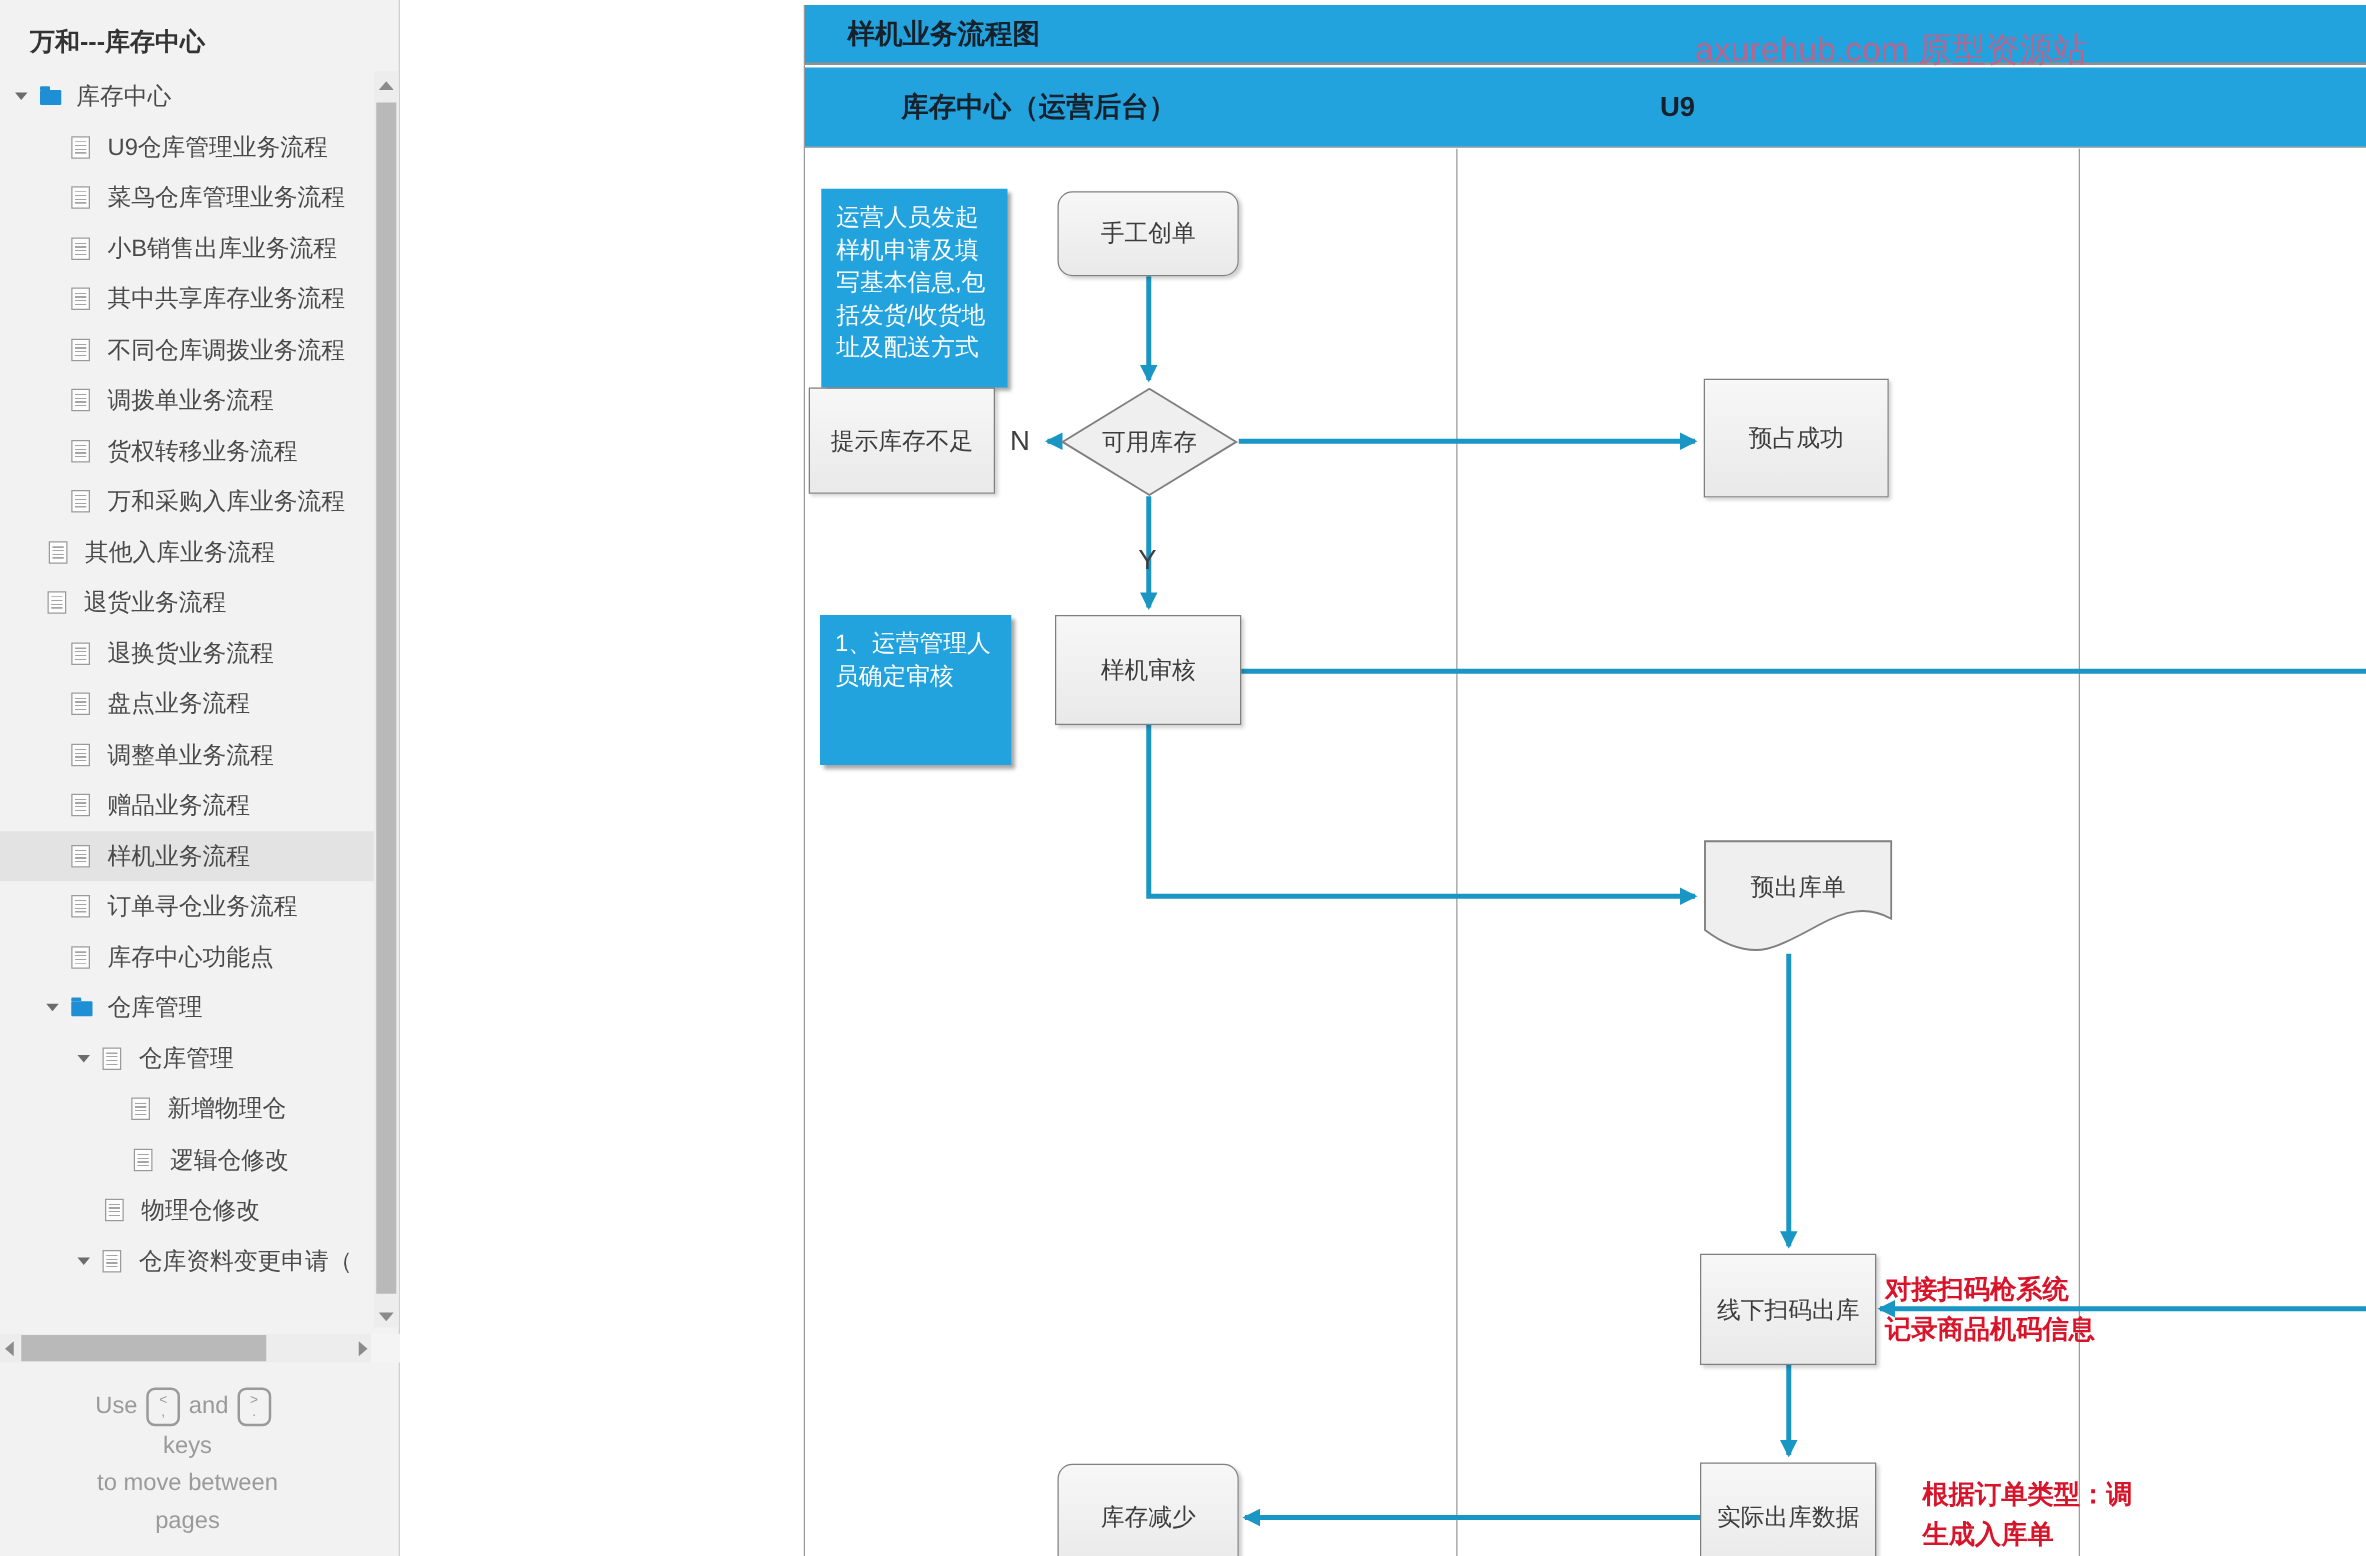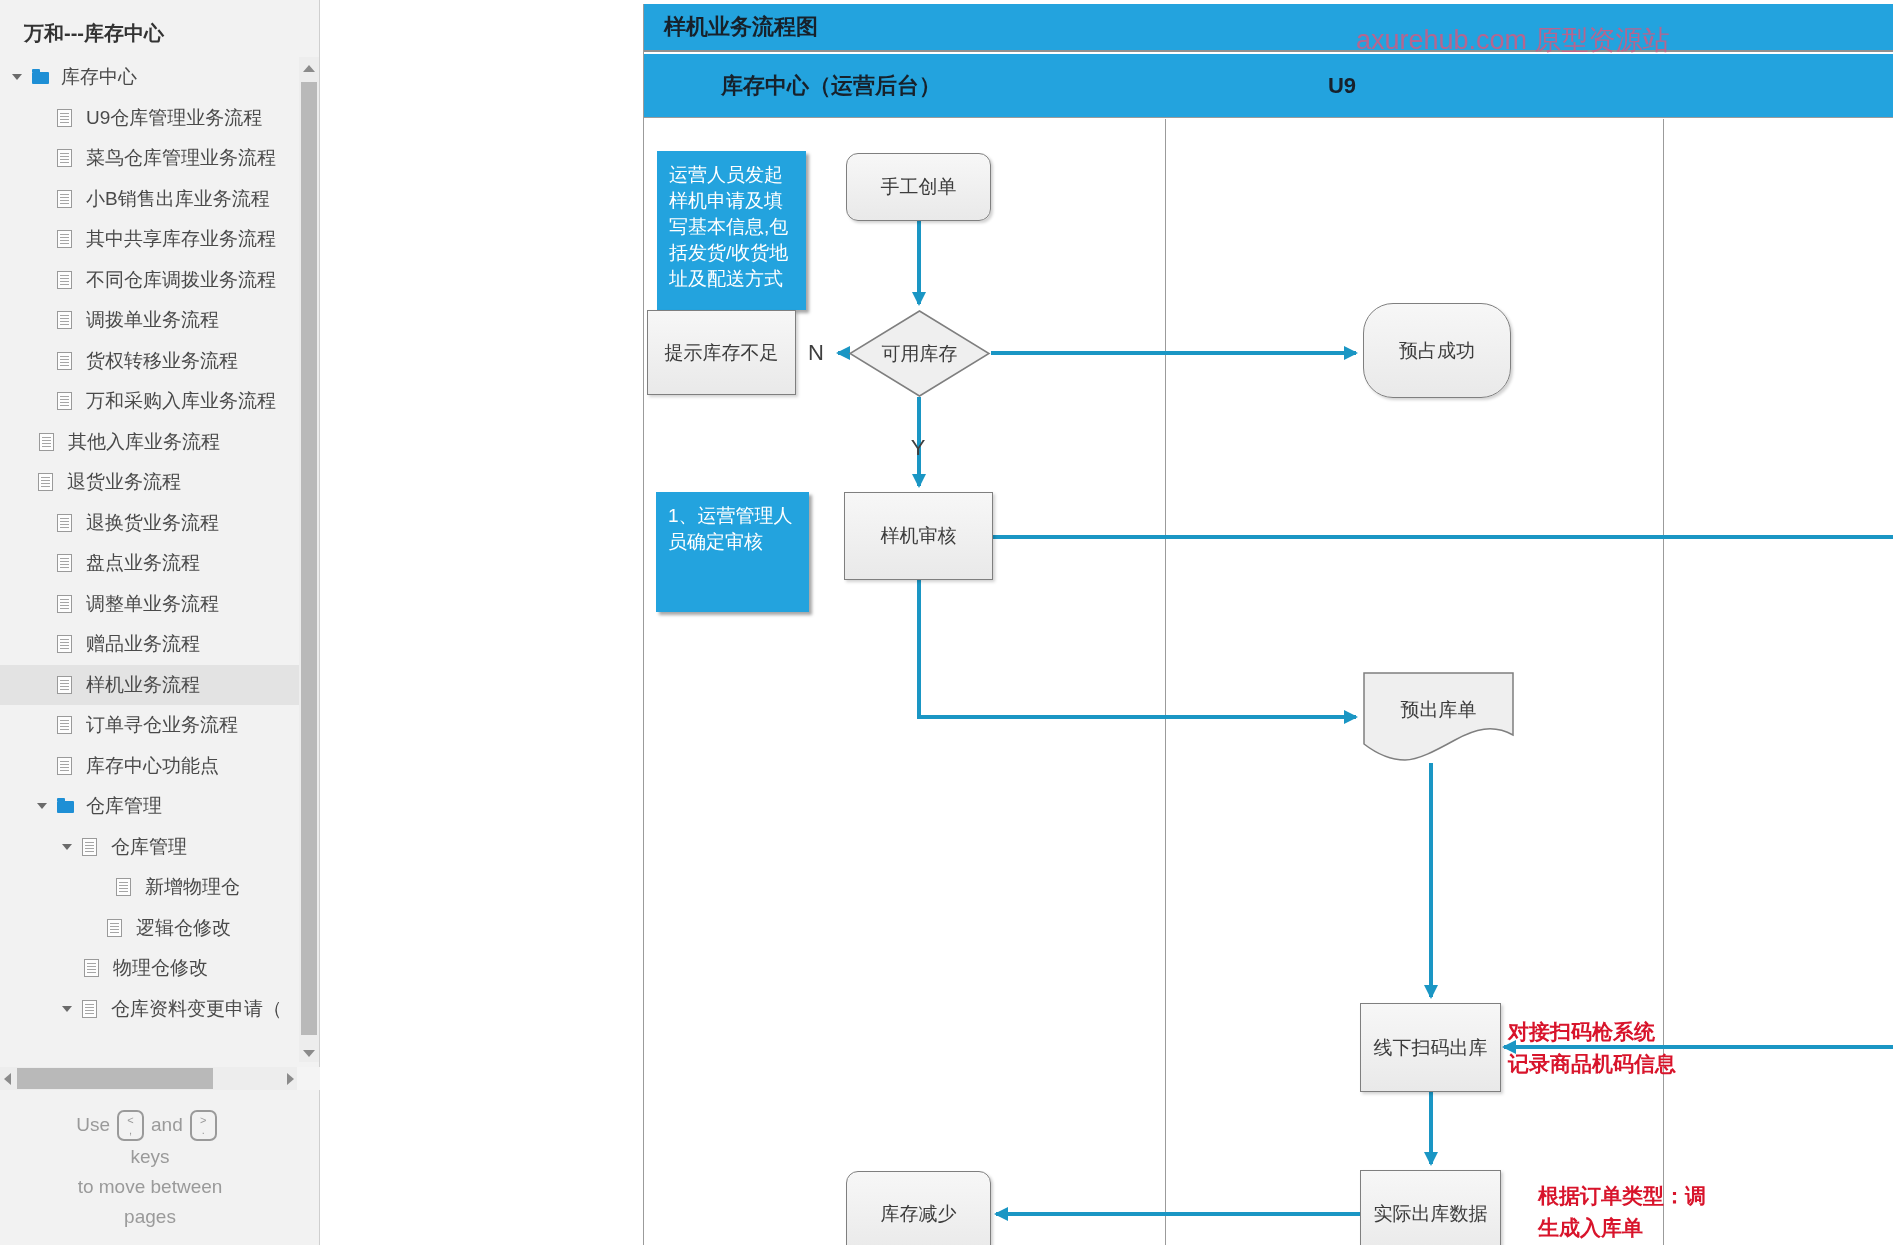--- a/index.html
+++ b/index.html
@@ -66,21 +66,21 @@
     width:27px;height:31px;border:2px solid #9a9a9a;border-radius:7px;
     font-size:11px;line-height:10px;color:#9a9a9a;margin:0 7px;box-sizing:border-box;
   }
   
   .flow{
     position:absolute;left:643px;top:4px;width:1250px;height:1241px;
     border-left:1px solid #9b9b9b;box-sizing:content-box;overflow:hidden;
   }
   .band-title{
     position:absolute;left:0;top:0;right:0;height:48px;background:#23A3DE;
-    border-bottom:2px solid #8f8f8f;display:flex;align-items:center;padding-left:20px;
+    border-bottom:2px solid #8f8f8f;display:flex;align-items:center;padding-left:34px;
     font-size:22px;font-weight:bold;color:#17212b;box-sizing:border-box;
   }
   .band-lanes{
     position:absolute;left:0;top:50px;right:0;height:64px;background:#23A3DE;
     border-bottom:1px solid #9b9b9b;box-sizing:border-box;
   }
   .lane-label{
     position:absolute;top:50%;transform:translate(-50%,-50%);
     font-size:22px;font-weight:bold;color:#17212b;white-space:nowrap;
   }
@@ -255,21 +255,21 @@
         </span>
     <span class="tlabel">仓库管理</span>
   </div>
       <div class="tree-row" style="padding-left: 60px;">
     <span class="caret"></span>
     <span class="ticon">
           <span class="glyph icon-page"></span>
         </span>
     <span class="tlabel">仓库管理</span>
   </div>
-      <div class="tree-row" style="padding-left: 51px; margin-left: 43px;">
+      <div class="tree-row" style="padding-left: 83px;">
     <span class="caret hidden-caret"></span>
     <span class="ticon">
           <span class="glyph icon-page"></span>
         </span>
     <span class="tlabel">新增物理仓</span>
   </div>
       <div class="tree-row" style="padding-left: 85px;">
     <span class="caret hidden-caret"></span>
     <span class="ticon">
           <span class="glyph icon-page"></span>
@@ -370,21 +370,21 @@
       <polygon points="71.5,1 141,43.5 71.5,86 2,43.5" fill="#efefef" stroke="#7f7f7f" stroke-width="1.5"></polygon>
     </svg>
     <span class="shape-label">可用库存</span>
   </div>
 
   <div class="branch-label" style="left:157px;top:336px;">N</div>
   <div class="branch-label" style="left:259px;top:431px;">Y</div>
 
   <div class="box" style="left:200px;top:488px;width:149px;height:88px;">样机审核</div>
 
-  <div class="box" style="left:719px;top:299px;width:148px;height:95px;border-radius:30px;">预占成功</div>
+  <div class="box" style="left:719px;top:299px;width:148px;height:95px;">预占成功</div>
 
   <div class="shape-wrap doc" style="left:719px;top:668px;width:151px;height:91px;">
     <svg width="151" height="91">
       <path d="M1,1 H150 V63 C130,52 112,57 92,68 C72,79 55,88 42,88 C28,88 14,82 1,72 Z" fill="#efefef" stroke="#7f7f7f" stroke-width="1.5"></path>
     </svg>
     <span class="shape-label">预出库单</span>
   </div>
 
   <div class="box" style="left:716px;top:999px;width:141px;height:89px;">线下扫码出库</div>
 

